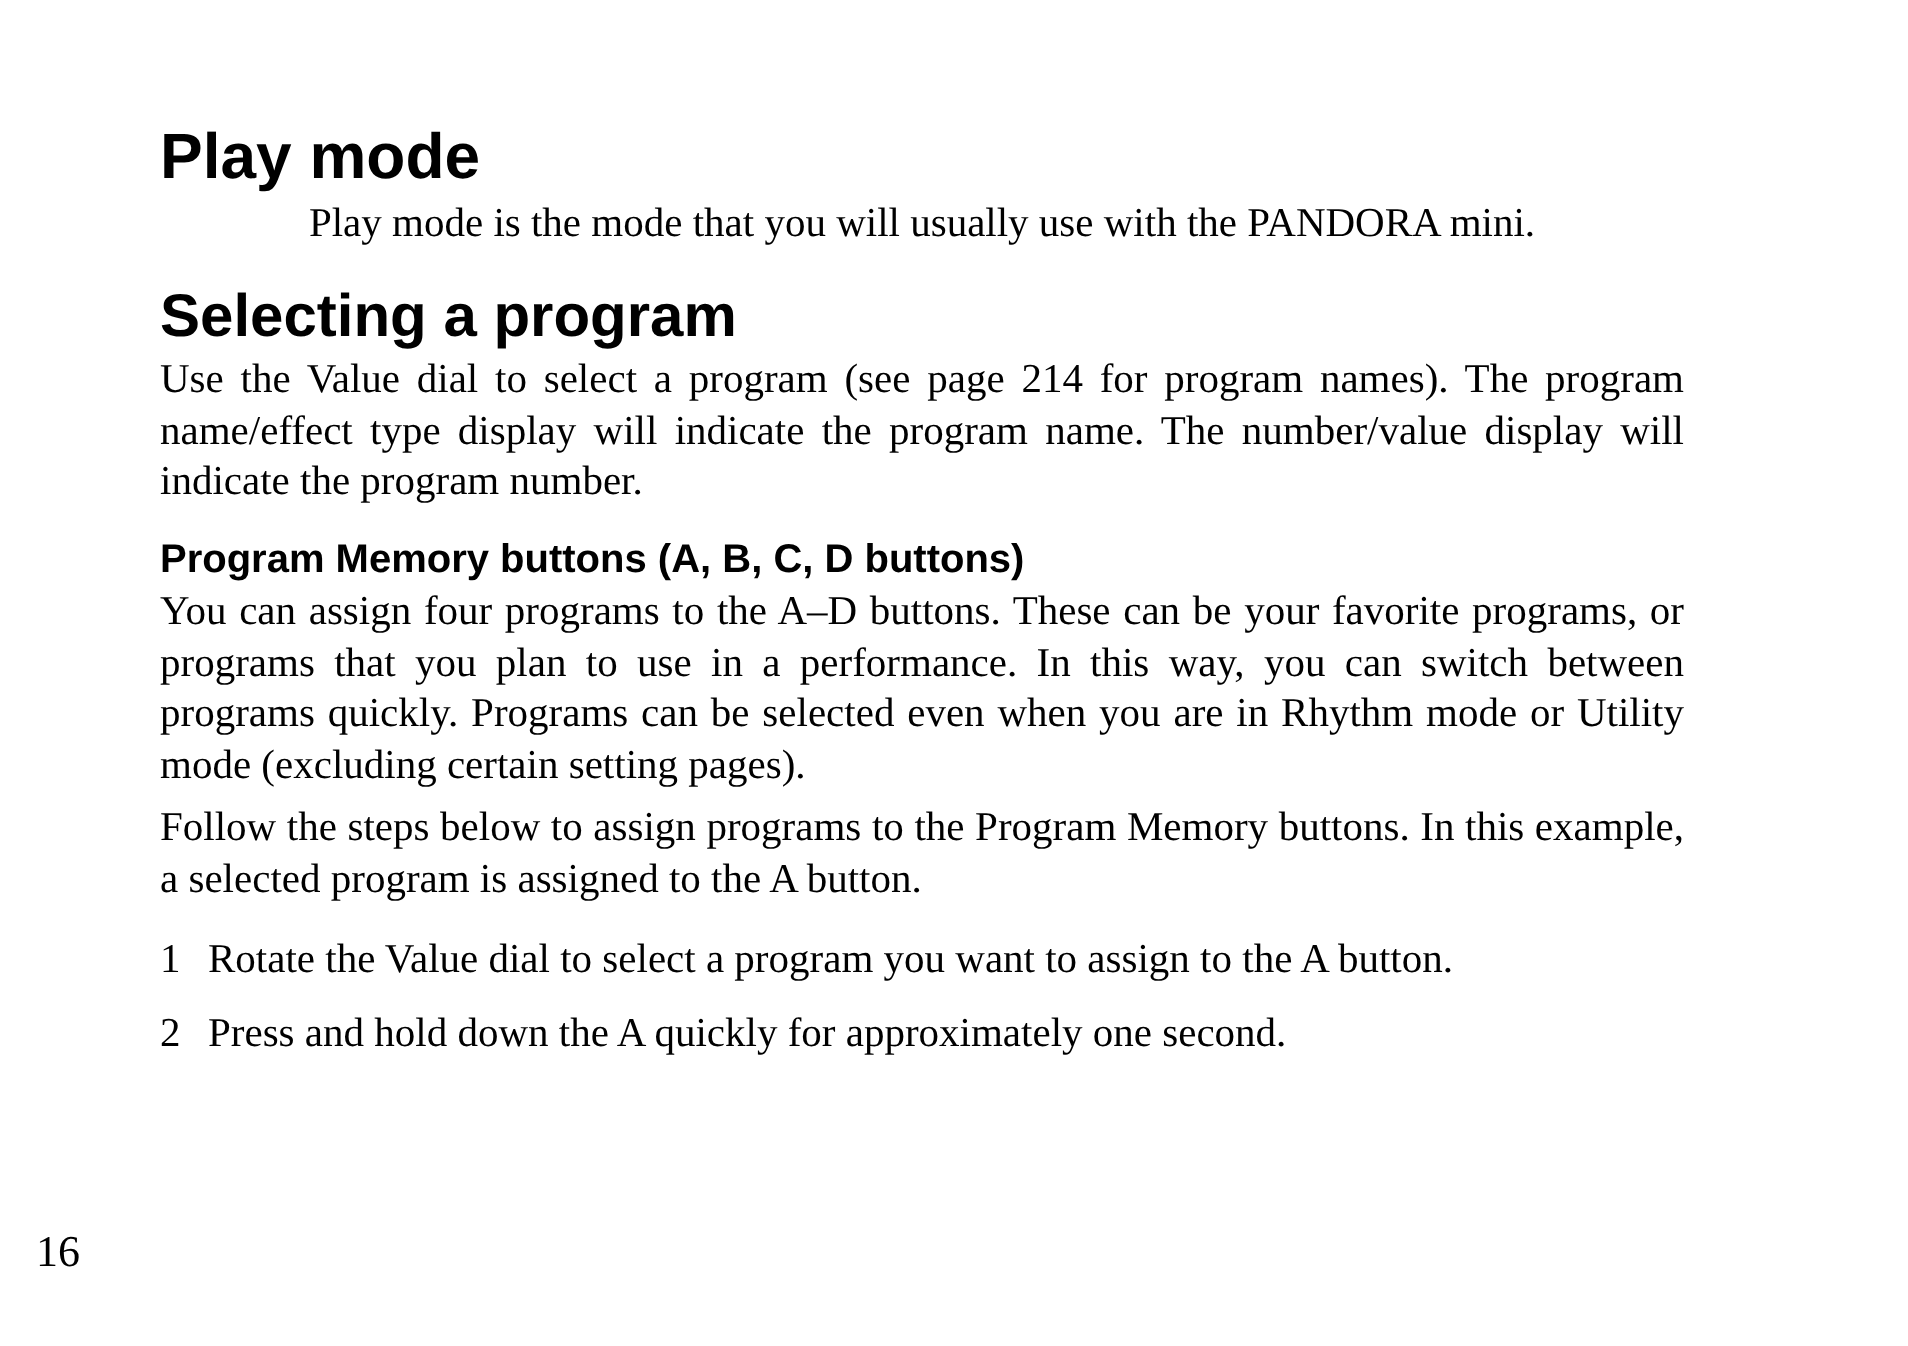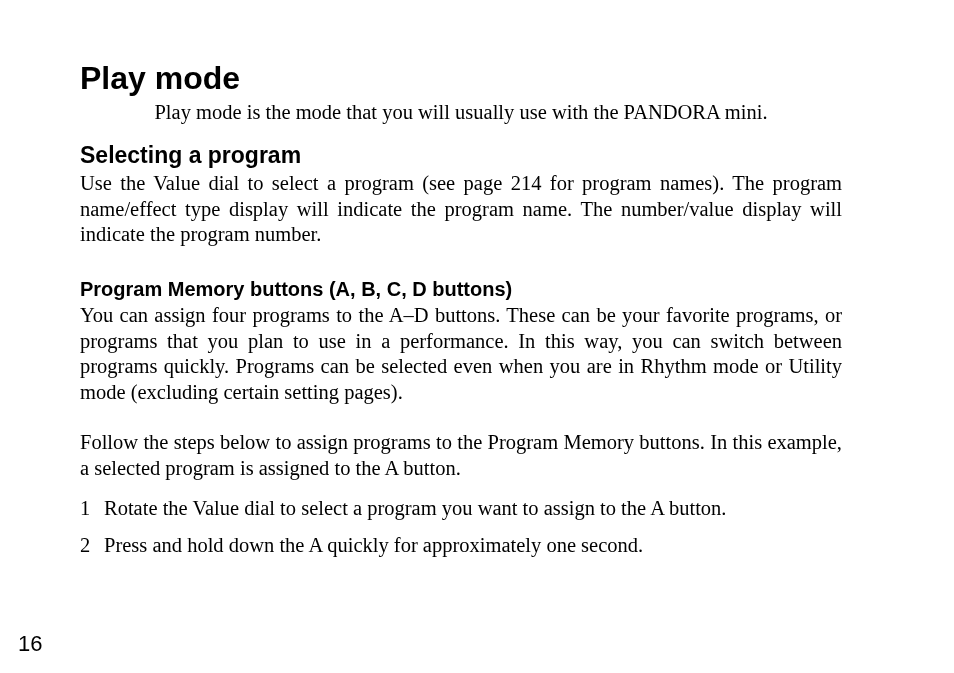--- a/index.html
+++ b/index.html
@@ -25,56 +25,56 @@
     margin: 0 0 4px 0;
   }
   .intro {
     font-size: 20.5px;
     margin: 0 0 18px 0;
     text-align: center;
   }
   .h2 {
     font-family: Helvetica, Arial, sans-serif;
     font-weight: 700;
-    font-size: 23px;
+    font-size: 30px;
     margin: 0 0 2px 0;
   }
   .para {
     font-size: 20.5px;
     line-height: 1.25;
     margin: 0 0 0 0;
     text-align: justify;
   }
-  .block1 { margin-bottom: 30px; }
+  .block1 { margin-bottom: 14px; }
   .h3 {
     font-family: Helvetica, Arial, sans-serif;
     font-weight: 700;
     font-size: 20px;
     margin: 14px 0 2px 0;
   }
-  .block2 { margin-bottom: 25px; }
+  .block2 { margin-bottom: 6px; }
   .block3 { margin-bottom: 14px; }
   .step {
     font-size: 20.5px;
     line-height: 1.25;
     margin: 0 0 12px 0;
     display: flex;
   }
   .step .num {
     width: 24px;
     flex: 0 0 24px;
   }
   .step .txt {
     flex: 1;
   }
   .page-number {
     position: absolute;
     left: 18px;
-    bottom: 16px;
-    font-family: Liberation Sans, sans-serif;
+    bottom: 34px;
+    font-family: Liberation Serif, serif;
     font-size: 22px;
   }
 </style>
 </head>
 <body>
 
 <div class="page">
 
   <h1 class="h1">Play mode</h1>
 

